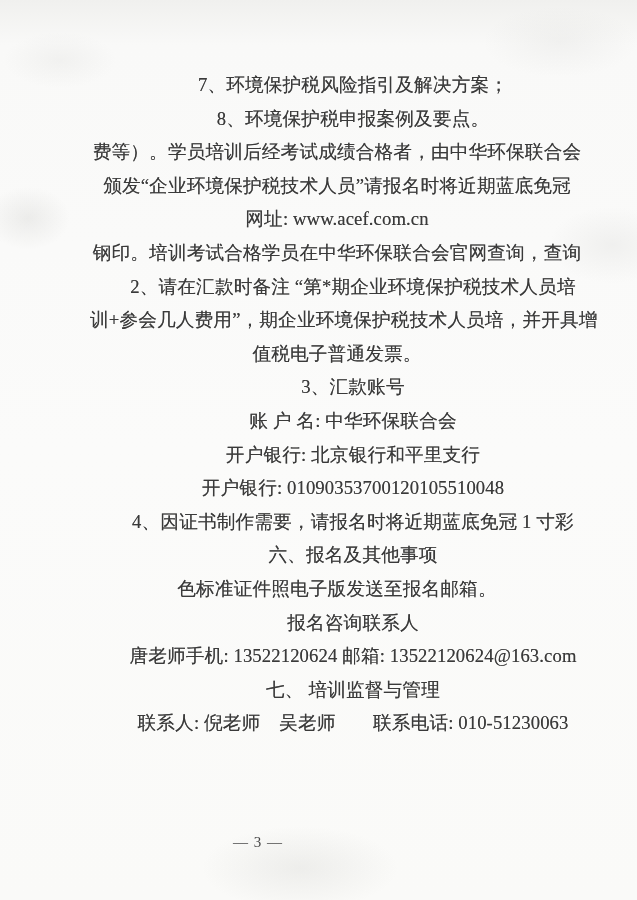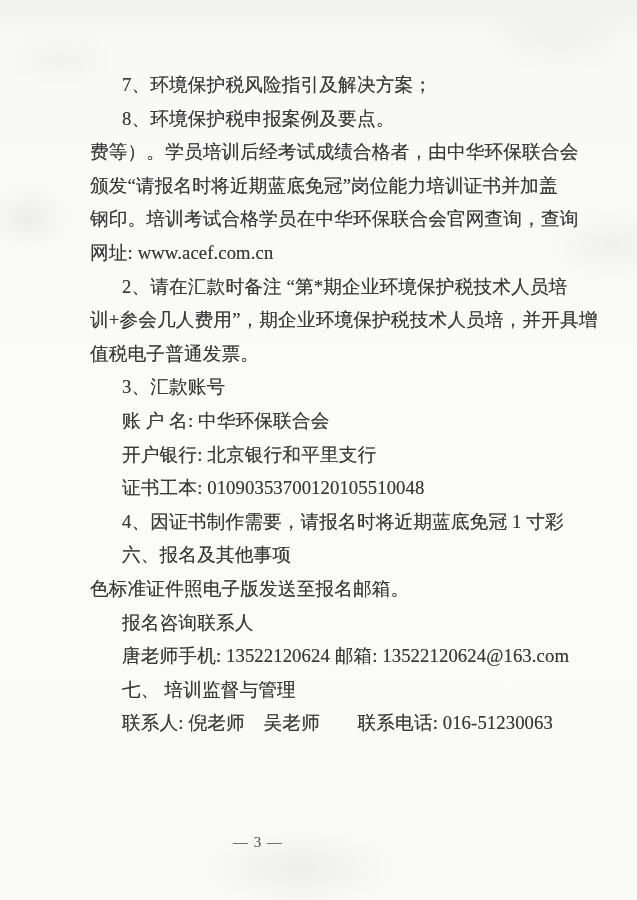--- a/index.html
+++ b/index.html
@@ -25,20 +25,21 @@
   .textblock {
     position: absolute;
     left: 90px;
     top: 68px;
     width: 494px;
     font-size: 18.7px;
     line-height: 33.6px;
     color: #3a3a3a;
     text-shadow: 0 0 0.6px rgba(58,58,58,0.65);
     letter-spacing: 0.1px;
+    text-align: center;
   }
   .line {
     white-space: pre;
     height: 33.6px;
   }
   .ind {
     padding-left: 32px;
   }
   .pagenum {
     position: absolute;
@@ -54,32 +55,32 @@
   }
 </style>
 </head>
 <body>
 
 <div class="page">
   <div class="textblock">
     <div class="line ind">7、环境保护税风险指引及解决方案；</div>
     <div class="line ind">8、环境保护税申报案例及要点。</div>
     <div class="line">费等）。学员培训后经考试成绩合格者，由中华环保联合会</div>
-    <div class="line">颁发“请报名时将近期蓝底免冠”岗位能力培训证书并加盖</div>
+    <div class="line">颁发“企业环境保护税技术人员”请报名时将近期蓝底免冠</div>
+    <div class="line">网址: www.acef.com.cn</div>
     <div class="line">钢印。培训考试合格学员在中华环保联合会官网查询，查询</div>
-    <div class="line">网址: www.acef.com.cn</div>
     <div class="line ind">2、请在汇款时备注 “第*期企业环境保护税技术人员培</div>
     <div class="line">训+参会几人费用”，期企业环境保护税技术人员培，并开具增</div>
     <div class="line">值税电子普通发票。</div>
     <div class="line ind">3、汇款账号</div>
     <div class="line ind">账 户 名: 中华环保联合会</div>
     <div class="line ind">开户银行: 北京银行和平里支行</div>
-    <div class="line ind">证书工本: 01090353700120105510048</div>
+    <div class="line ind">开户银行: 01090353700120105510048</div>
     <div class="line ind">4、因证书制作需要，请报名时将近期蓝底免冠 1 寸彩</div>
     <div class="line ind">六、报名及其他事项</div>
     <div class="line">色标准证件照电子版发送至报名邮箱。</div>
     <div class="line ind">报名咨询联系人</div>
     <div class="line ind">唐老师手机: 13522120624 邮箱: 13522120624@163.com</div>
     <div class="line ind">七、 培训监督与管理</div>
-    <div class="line ind">联系人: 倪老师　吴老师　　联系电话: 016-51230063</div>
+    <div class="line ind">联系人: 倪老师　吴老师　　联系电话: 010-51230063</div>
   </div>
   <div class="pagenum">— 3 —</div>
 </div>
 
 </body></html>

